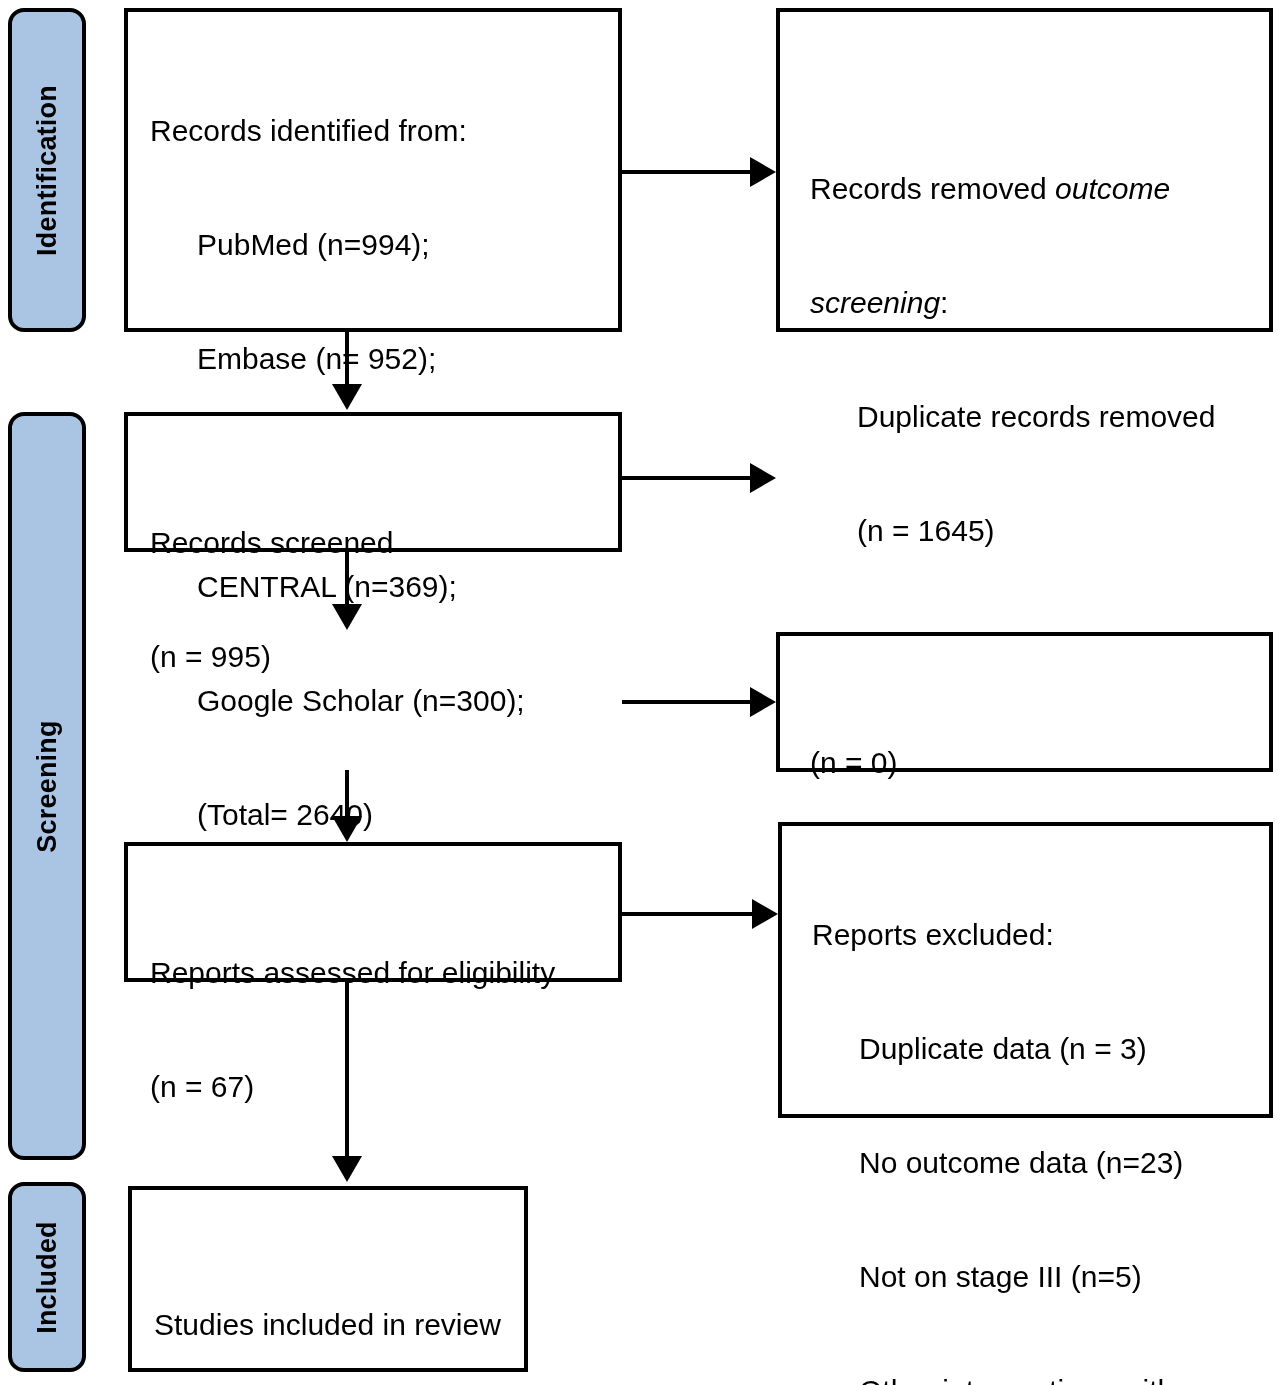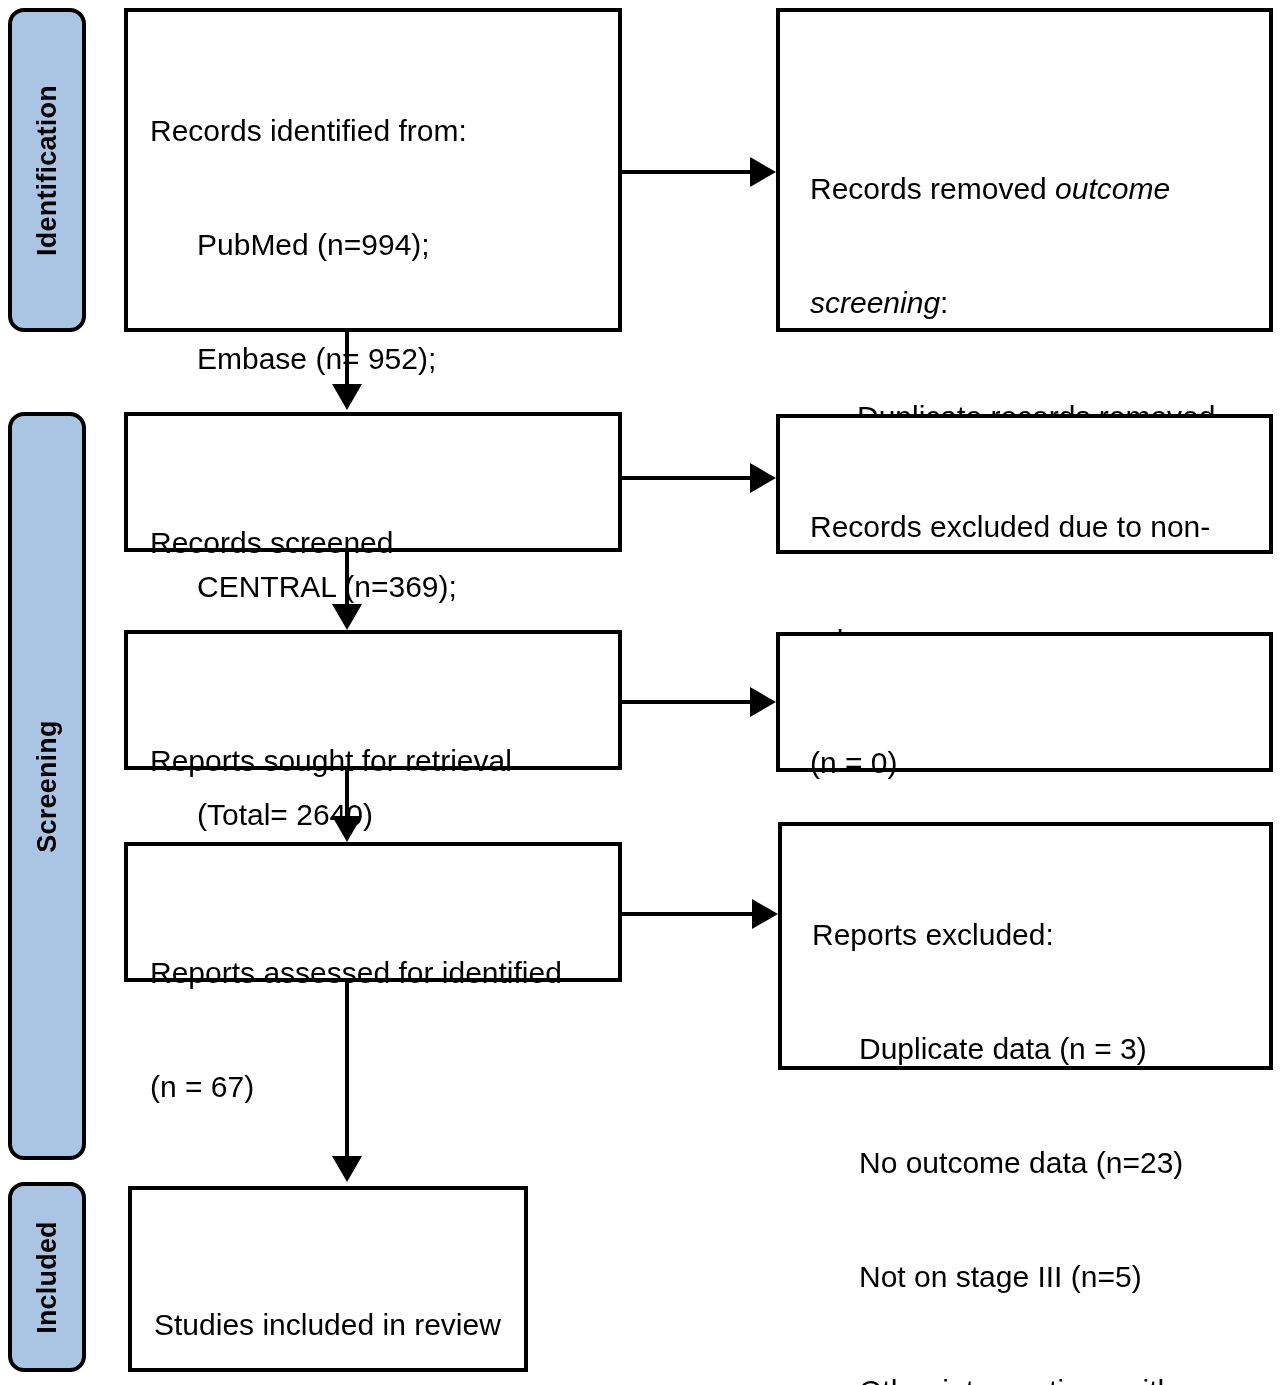--- a/index.html
+++ b/index.html
@@ -126,49 +126,36 @@
     </div>
   </div>
 
   <div class="box" style="left:124px; top:412px; width:498px; height:140px;">
     <div class="box-text" style="top:32px;">
       <span class="ln">Records screened</span>
       <span class="ln">(n = 995)</span>
     </div>
   </div>
 
-  <div class="box" style="left:776px; top:414px; width:497px; height:140px;">
-    <div class="box-text" style="top:14px; left:30px;">
-      <span class="ln">Records excluded due to non-</span>
-      <span class="ln">relevance</span>
-      <span class="ln">(n = 928)</span>
-    </div>
-  </div>
 
-  <div class="box" style="left:124px; top:630px; width:498px; height:140px;">
-    <div class="box-text" style="top:32px;">
-      <span class="ln">Reports sought for retrieval</span>
-      <span class="ln">(n = 67)</span>
-    </div>
-  </div>
 
   <div class="box" style="left:776px; top:632px; width:497px; height:140px;">
     <div class="box-text" style="top:32px; left:30px;">
       <span class="ln">(n = 0)</span>
     </div>
   </div>
 
   <div class="box" style="left:124px; top:842px; width:498px; height:140px;">
     <div class="box-text" style="top:32px;">
-      <span class="ln">Reports assessed for identified</span>
+      <span class="ln">Reports assessed for eligibility</span>
       <span class="ln">(n = 67)</span>
     </div>
   </div>
 
-  <div class="box" style="left:778px; top:822px; width:495px; height:248px;">
+  <div class="box" style="left:778px; top:822px; width:495px; height:296px;">
     <div class="box-text" style="top:14px; left:30px;">
       <span class="ln">Reports excluded:</span>
       <span class="ln ind">Duplicate data (n = 3)</span>
       <span class="ln ind">No outcome data (n=23)</span>
       <span class="ln ind">Not on stage III (n=5)</span>
       <span class="ln ind">Other interventions with</span>
       
     </div>
   </div>
 

